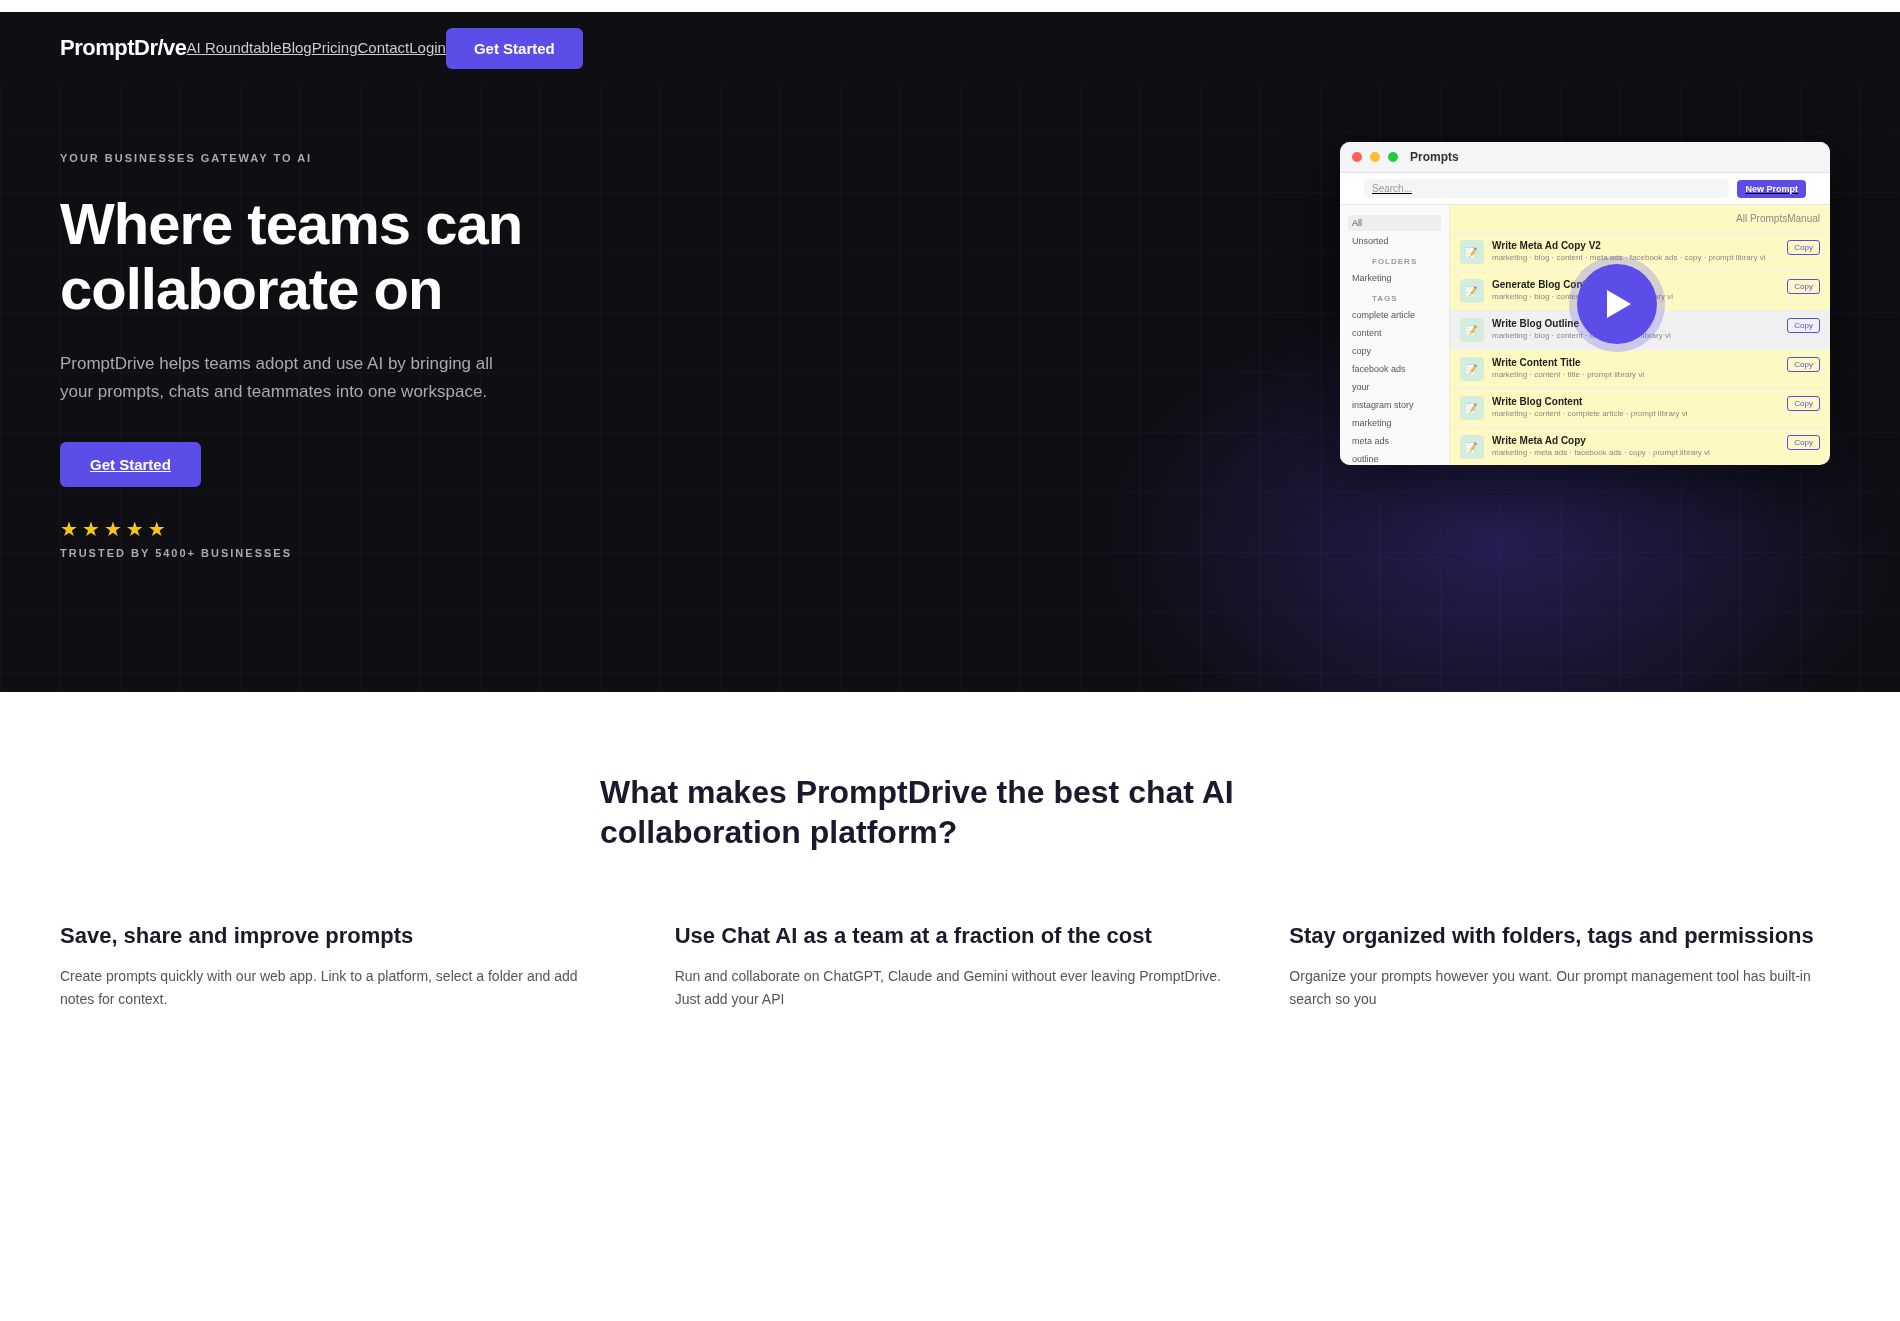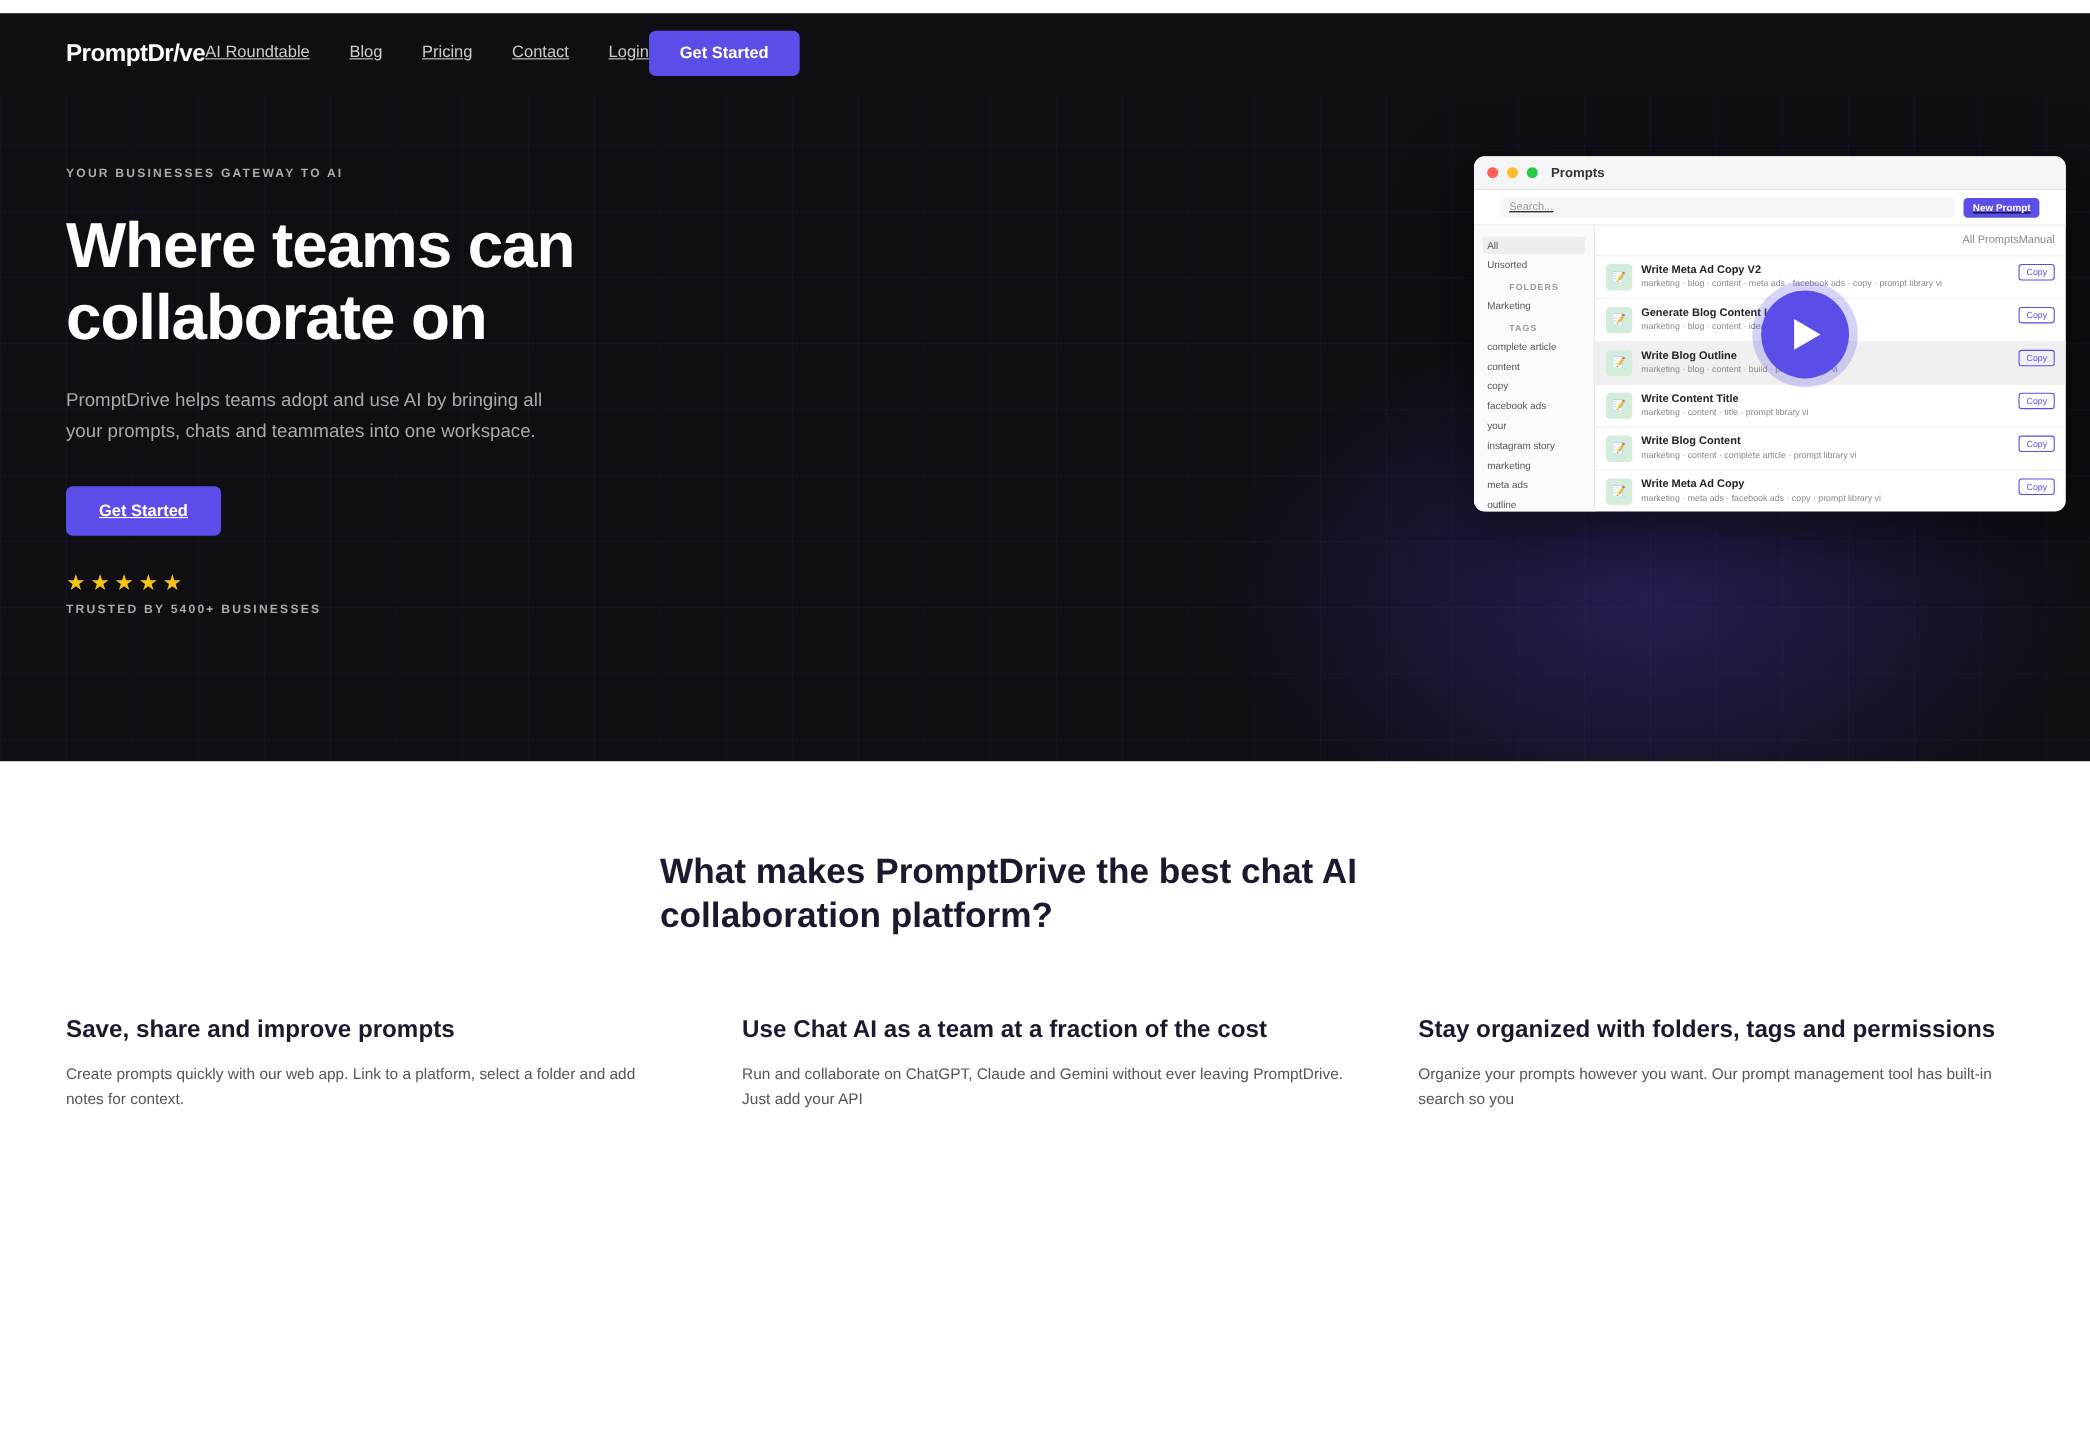--- a/index.html
+++ b/index.html
@@ -18,21 +18,20 @@
     }
     .nav-logo {
       color: #fff;
       font-size: 22px;
       font-weight: 700;
       letter-spacing: -0.5px;
     }
     .nav-links {
       display: flex;
       align-items: center;
-      gap: 36px;
       list-style: none;
     }
     .nav-links a {
       color: #ccc;
       text-decoration: underline;
       font-size: 15px;
       cursor: pointer;
     }
     .nav-cta {
       background: #5b4ee8;
@@ -114,22 +113,22 @@
 
     
     .hero-right {
       flex: 0 0 auto;
       width: 500px;
       margin-top: 10px;
       z-index: 2;
       position: relative;
     }
     .hero-screenshot {
-      width: 538px;
-      background: #ffffff;
+      width: 490px;
+      background: #fef9c3;
       border-radius: 10px;
       overflow: hidden;
       box-shadow: 0 20px 60px rgba(0,0,0,0.5);
       position: relative;
     }
     
     .app-bar {
       background: #f4f5f7;
       padding: 8px 12px;
       display: flex;

